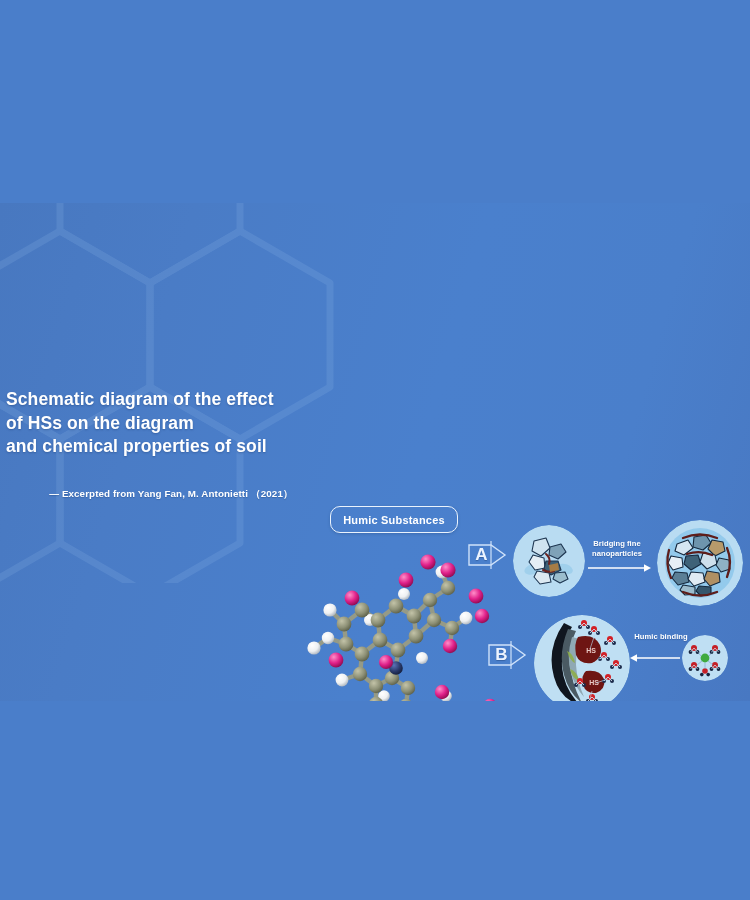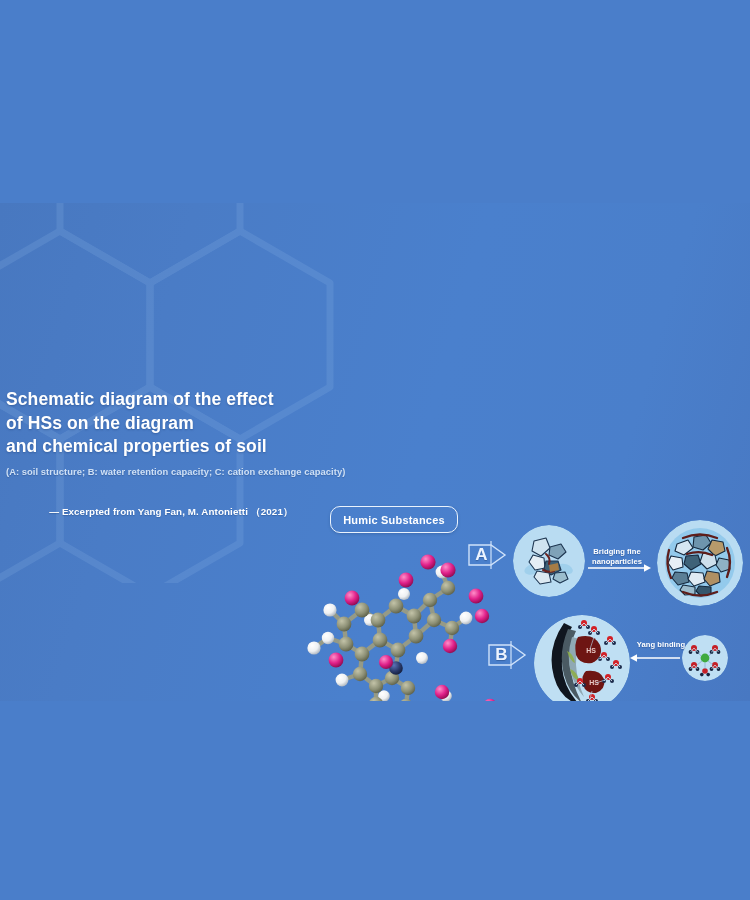--- a/index.html
+++ b/index.html
@@ -65,21 +65,21 @@
   .circ svg{display:block;}
 
   .cA1{left:513px;top:322px;width:72px;height:72px;}
   .cA2{left:657px;top:317px;width:86px;height:86px;}
   .cB1{left:534px;top:412px;width:96px;height:96px;}
   .cB2{left:682px;top:432px;width:46px;height:46px;}
 
   
   .cap{position:absolute;color:#ffffff;font-size:7.6px;font-weight:bold;
        line-height:9.6px;text-align:center;letter-spacing:.05px;
-       text-shadow:0 1px 1px rgba(20,50,100,.35);white-space:nowrap;margin-top:8px;}
+       text-shadow:0 1px 1px rgba(20,50,100,.35);white-space:nowrap;}
   .arrow{position:absolute;height:10px;}
   .arrow svg{display:block;}
 
   .capA{left:580px;top:336px;width:74px;}
   .arrA{left:588px;top:360px;width:64px;}
 
   .capB{left:628px;top:429px;width:66px;}
   .arrB{left:630px;top:450px;width:50px;}
 </style>
 </head>
@@ -103,21 +103,20 @@
         </g>
       </svg>
     </div>
 
     <div class="textblock">
       <div class="title">
         <div>Schematic diagram of the effect</div>
         <div>of HSs on the diagram</div>
         <div>and chemical properties of soil</div>
       </div>
-      <div class="subtitle">(A: soil structure; B: water retention capacity; C: cation exchange capacity)</div>
       <div class="cite">— Excerpted from Yang Fan, M. Antonietti （2021）</div>
     </div>
 
     <div class="hs-chip">Humic Substances</div>
 
     <div class="molecule">
       <svg width="210" height="290" viewBox="0 0 210 290">
         <defs>
           <radialGradient id="gC" cx="35%" cy="30%" r="75%">
             <stop offset="0%" stop-color="#c3c3a8"></stop>
@@ -442,21 +441,21 @@
             <circle cx="-3.2" cy="3.6" r="1.8" fill="#16243f"></circle>
             <circle cx="3.2" cy="3.6" r="1.8" fill="#16243f"></circle>
           </g>
         </g>
         <g stroke="#6f9ec0" stroke-width=".7" opacity=".8">
           <path d="M19 21 L15 16 M27 21 L31 16 M20 26 L15 30 M26 26 L31 30 M23 28 L23 34"></path>
         </g>
       </svg>
     </div>
 
-    <div class="cap capB">Yang binding</div>
+    <div class="cap capB">Humic binding</div>
     <div class="arrow arrB">
       <svg width="50" height="10" viewBox="0 0 50 10">
         <path d="M50 5 L7 5" stroke="#ffffff" stroke-width="1.5"></path>
         <path d="M7 1.2 L0 5 L7 8.8 Z" fill="#ffffff"></path>
       </svg>
     </div>
 
   </div>
 </div>
 

